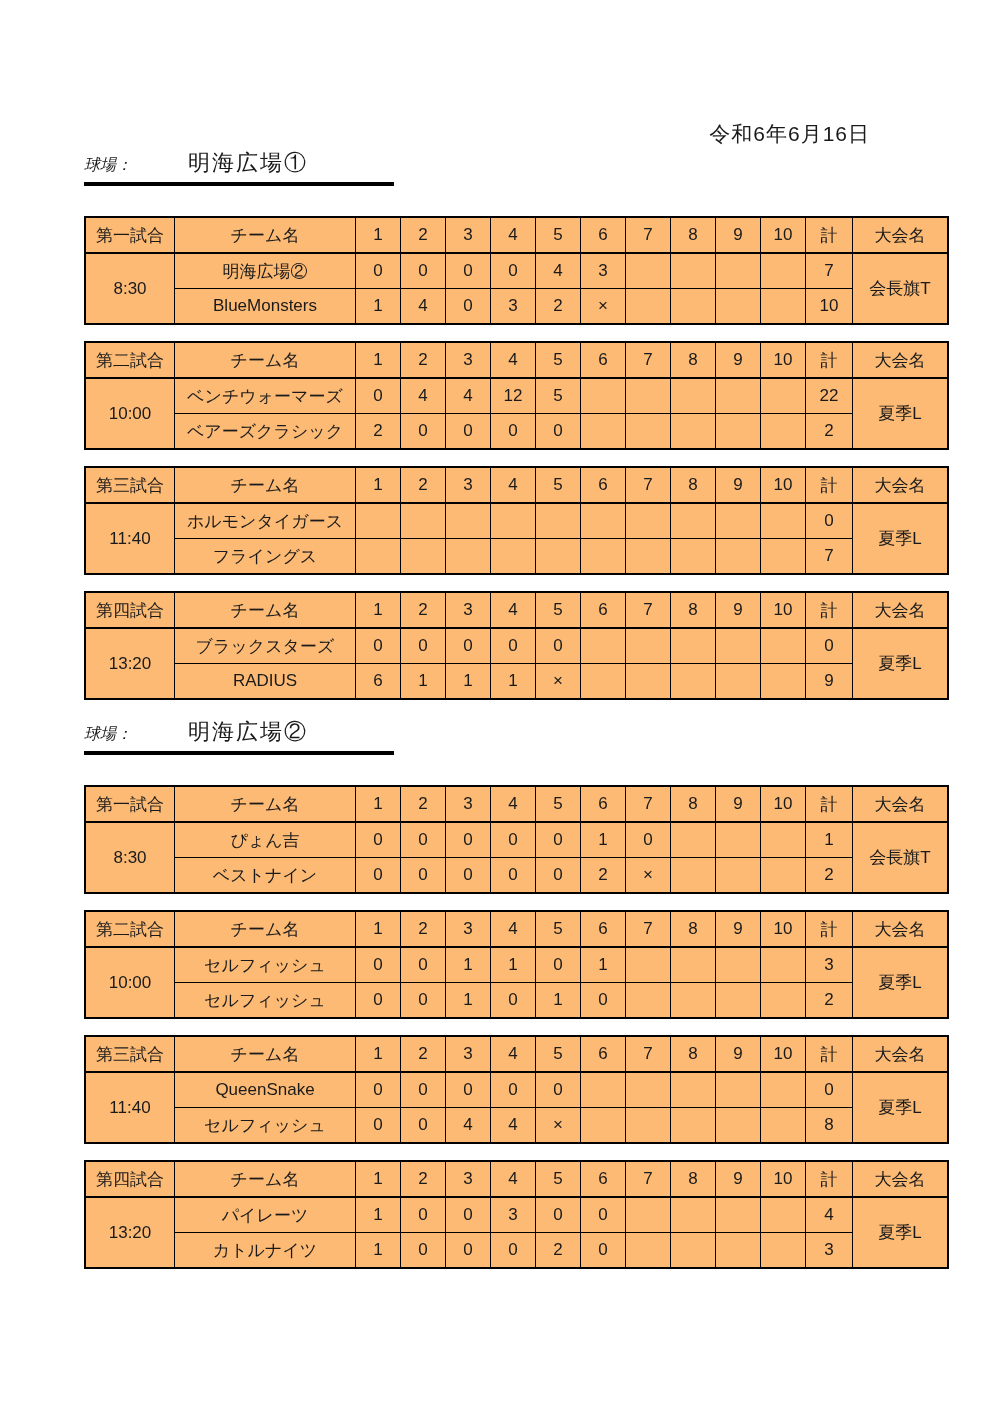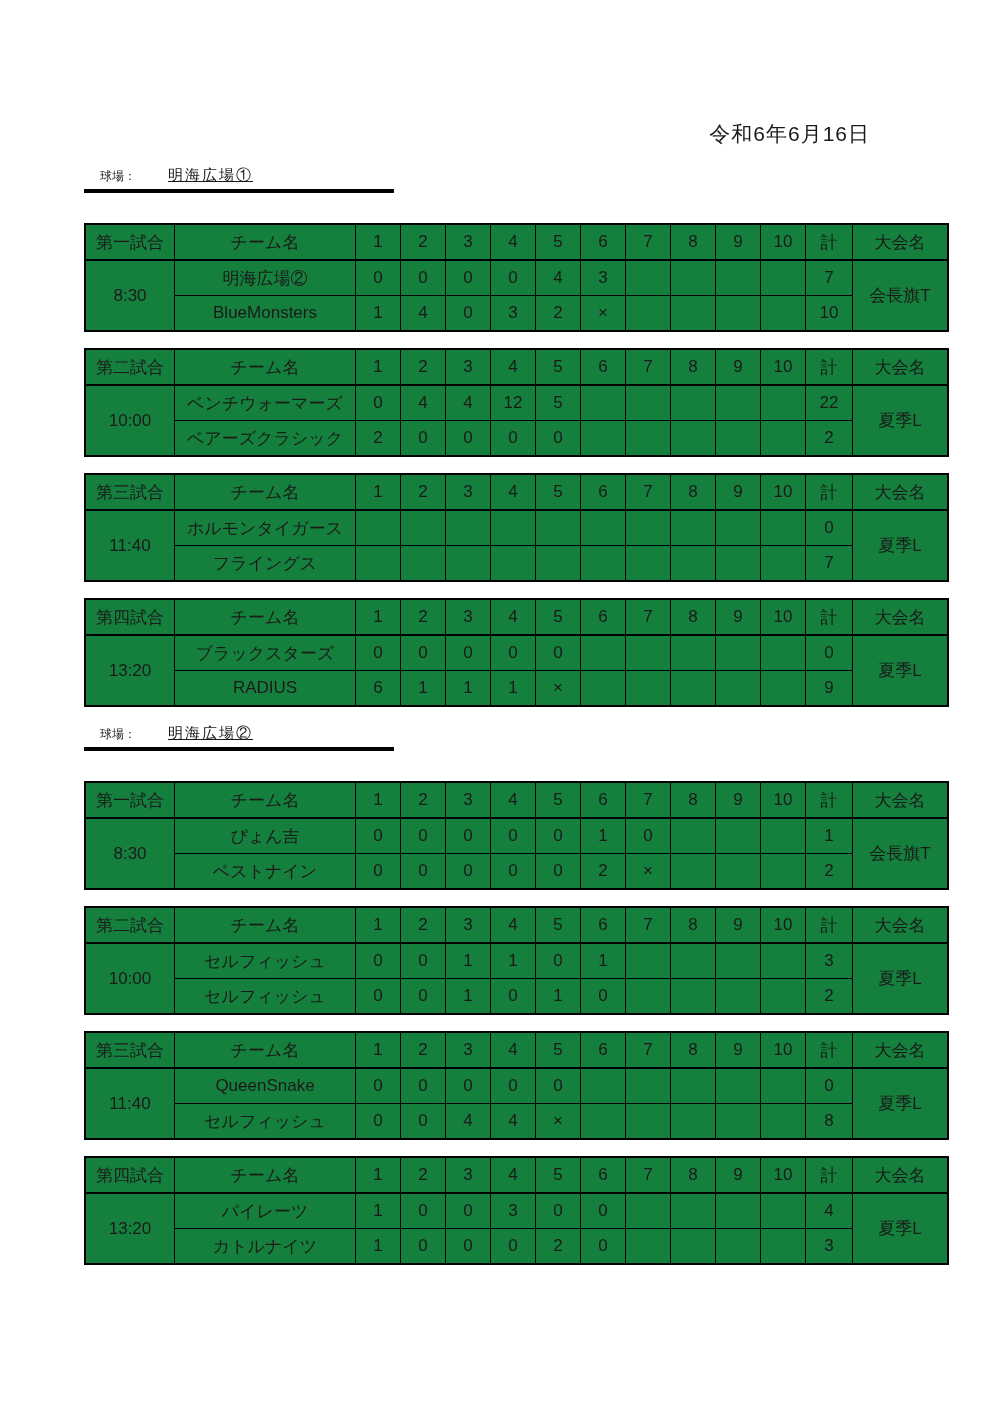--- a/index.html
+++ b/index.html
@@ -22,50 +22,48 @@
   }
   .date-line {
     width: 800px;
     text-align: right;
     font-size: 21px;
     letter-spacing: 1px;
     padding-right: 14px;
     box-sizing: border-box;
     height: 28px;
     line-height: 28px;
-    margin-bottom: 18px;
   }
   .venue + .venue {
     margin-top: 17px;
   }
   .venue-header {
     display: flex;
     align-items: baseline;
     width: 310px;
     border-bottom: 4px solid #000;
     padding-bottom: 4px;
     margin-bottom: 30px;
   }
   .venue-label {
-    font-size: 12px;
-    margin-left: 16px;
+    font-size: 16px;
+    font-style: italic;
   }
   .venue-name {
-    font-size: 15px;
-    margin-left: 32px;
+    font-size: 22px;
+    margin-left: 56px;
     letter-spacing: 2px;
-    text-decoration: underline;
   }
   table.game {
     border-collapse: collapse;
     table-layout: fixed;
     width: 800px;
     border: 2px solid #000;
     margin-bottom: 16px;
-    background: #15803d;
+    background: #fdba74;
   }
   table.game td {
     border: 1px solid #000;
     height: 34px;
     padding: 0 2px;
     text-align: center;
     vertical-align: middle;
     font-size: 17px;
     white-space: nowrap;
     overflow: hidden;

